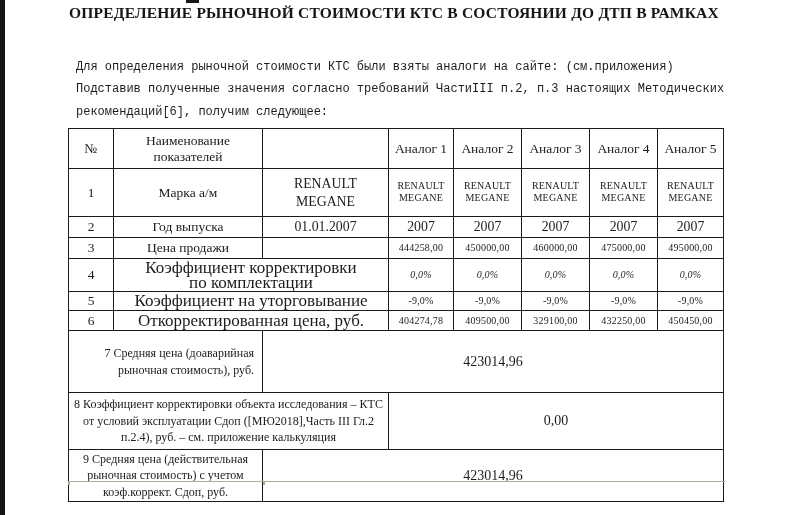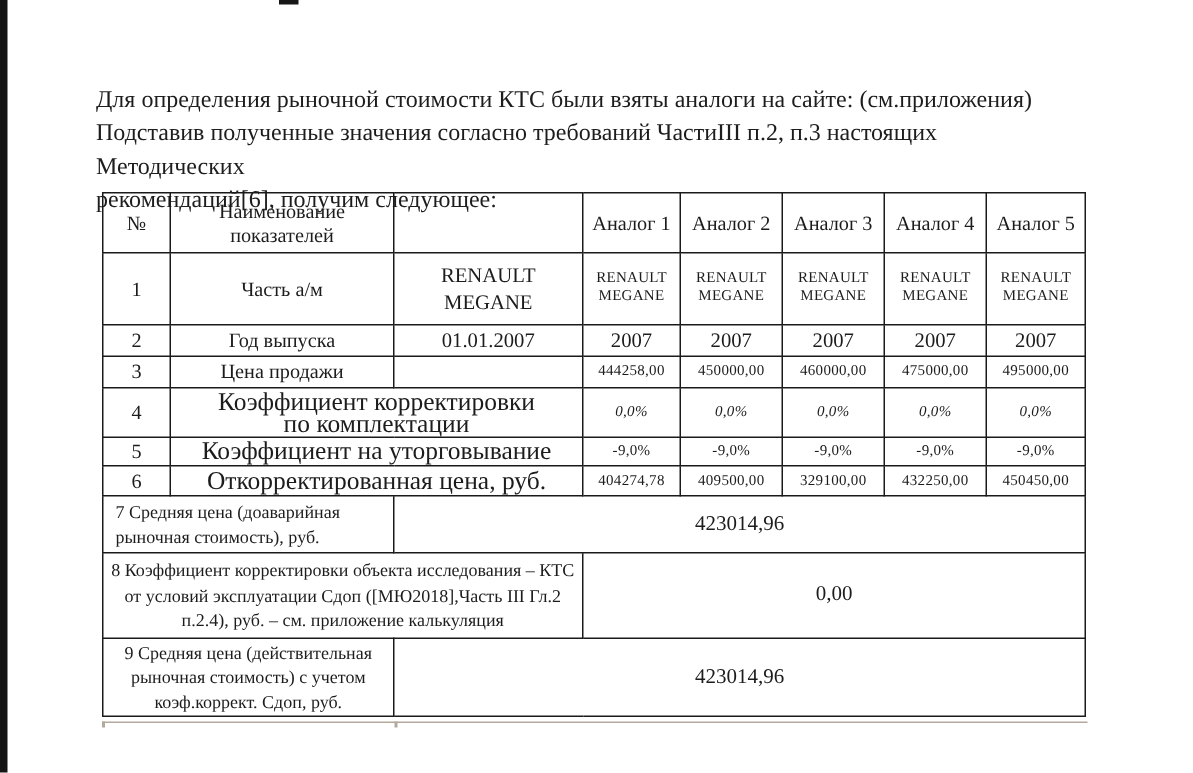--- a/index.html
+++ b/index.html
@@ -9,22 +9,22 @@
     font-family:"Liberation Serif","DejaVu Serif",serif;
   }
   .scan-edge{position:absolute;left:0;top:0;width:5px;height:515px;background:#141414;}
   .scan-artifact{position:absolute;left:186px;top:0;width:13px;height:3px;background:#161616;}
   .title{
     position:absolute;left:8px;top:2px;width:772px;
     text-align:center;font-weight:bold;font-size:15.5px;line-height:21.5px;
     color:#151515;letter-spacing:.2px;
   }
   .intro{
-    position:absolute;left:64px;top:56px;width:660px;
-    font-size:16px;line-height:22.4px;color:#1d1d1d;
+    position:absolute;left:76px;top:56px;width:660px;
+    font-size:12px;line-height:22.4px;color:#1d1d1d;font-family:Liberation Mono, monospace;
   }
   table.main{
     position:absolute;left:68px;top:128px;
     border-collapse:collapse;table-layout:fixed;
     font-family:"Liberation Serif","DejaVu Serif",serif;
   }
   table.main td{
     border:1.6px solid #1a1a1a;
     padding:0;text-align:center;vertical-align:middle;
     color:#1c1c1c;overflow:hidden;
@@ -38,32 +38,33 @@
   .numcell{font-size:13.5px;}
   .vbottom{vertical-align:bottom;padding-bottom:1px;}
   .lbl{text-align:left;padding-left:5px;font-size:13.5px;}
   .valcell{font-size:13.8px;}
   .wrapspan{display:inline-block;max-width:92px;line-height:17px;}
   .mergedlbl{font-size:17px;line-height:15.5px;}
   .mergedlbl .wrap2{display:inline-block;max-width:225px;}
   .smtxt{font-size:10px;letter-spacing:.2px;line-height:12px;}
   .pct-bottom{vertical-align:bottom;padding-bottom:4px;font-style:italic;}
   .sumlbl{font-size:12px;line-height:16.5px;text-align:left;padding:2px 5px;}
-  .sumlbl.centered{text-align:left;padding:2px 8px;}
+  .sumlbl.centered{text-align:right;padding:14px 8px;}
   .sumval{font-size:14px;}
   .partial-line{position:absolute;left:68px;top:481px;width:657px;height:1px;background:#b3a99c;}
   .partial-stub{position:absolute;top:481px;width:2px;height:4px;background:#b3a99c;}
 </style>
 </head>
 <body>
 
 <div class="scan-edge"></div>
 <div class="scan-artifact"></div>
 
 <div class="title">
+  <div>ОПРЕДЕЛЕНИЕ РЫНОЧНОЙ СТОИМОСТИ КТС В СОСТОЯНИИ ДО ДТП В РАМКАХ</div>
 </div>
 
 <div class="intro">
   <div>Для определения рыночной стоимости КТС были взяты аналоги на сайте: (см.приложения)</div>
   <div>Подставив полученные значения согласно требований ЧастиIII п.2, п.3 настоящих  Методических</div>
   <div>рекомендаций[6], получим следующее:</div>
 </div>
 
 <table class="main">
   <colgroup>
@@ -83,21 +84,21 @@
       <td class="hcell"></td>
       <td class="hcell">Аналог 1</td>
       <td class="hcell">Аналог 2</td>
       <td class="hcell">Аналог 3</td>
       <td class="hcell">Аналог 4</td>
       <td class="hcell">Аналог 5</td>
     </tr>
 
     <tr class="r1">
       <td class="numcell vbottom">1</td>
-      <td class="lbl">Часть а/м</td>
+      <td class="lbl">Марка а/м</td>
       <td class="valcell"><span class="wrapspan" style="max-width:95px;font-size:13.8px;line-height:18px;">RENAULT MEGANE</span></td>
       <td><span class="wrapspan smtxt" style="max-width:60px;">RENAULT MEGANE</span></td>
       <td><span class="wrapspan smtxt" style="max-width:60px;">RENAULT MEGANE</span></td>
       <td><span class="wrapspan smtxt" style="max-width:60px;">RENAULT MEGANE</span></td>
       <td><span class="wrapspan smtxt" style="max-width:60px;">RENAULT MEGANE</span></td>
       <td><span class="wrapspan smtxt" style="max-width:60px;">RENAULT MEGANE</span></td>
     </tr>
 
     <tr class="r2">
       <td class="numcell">2</td>

